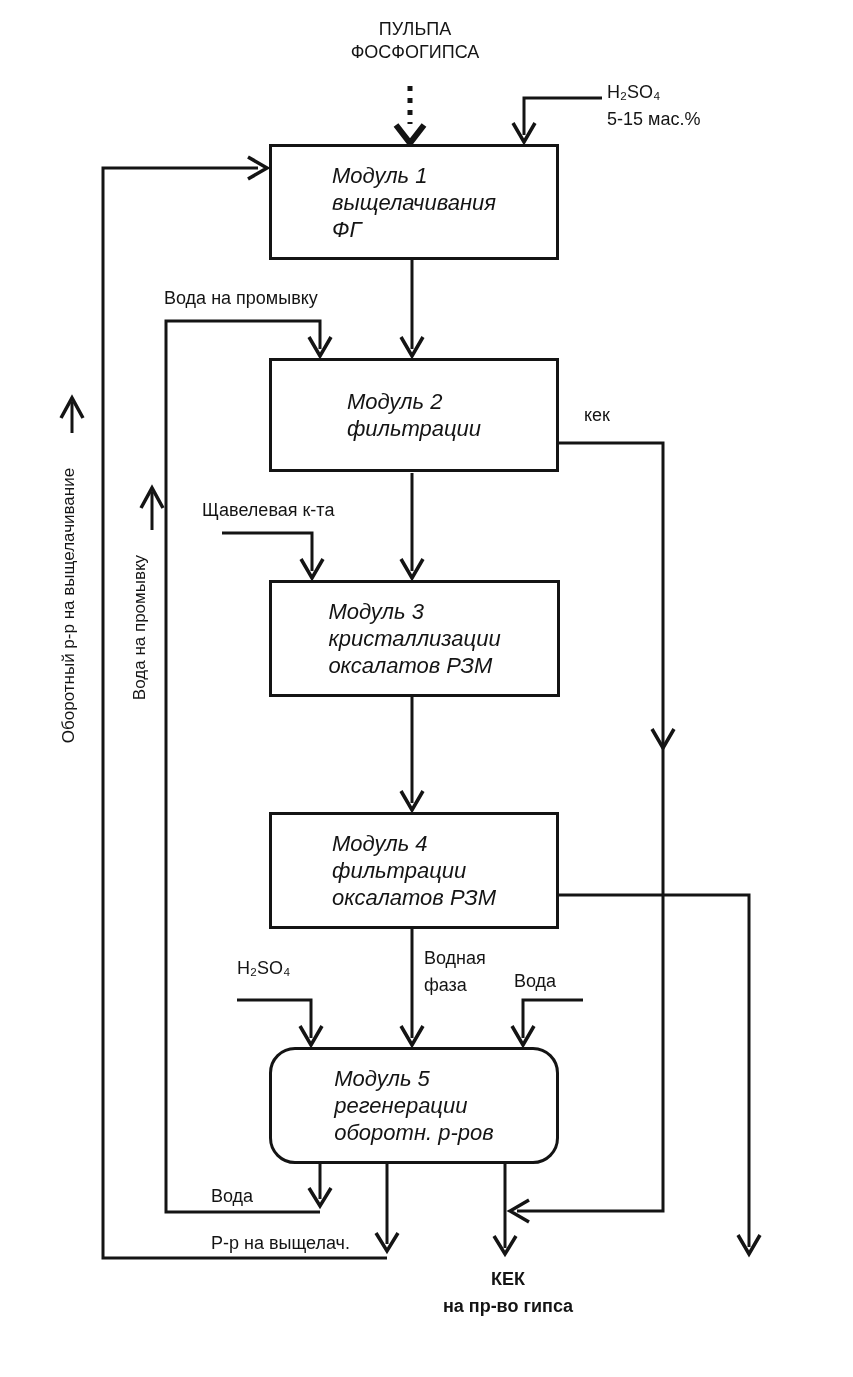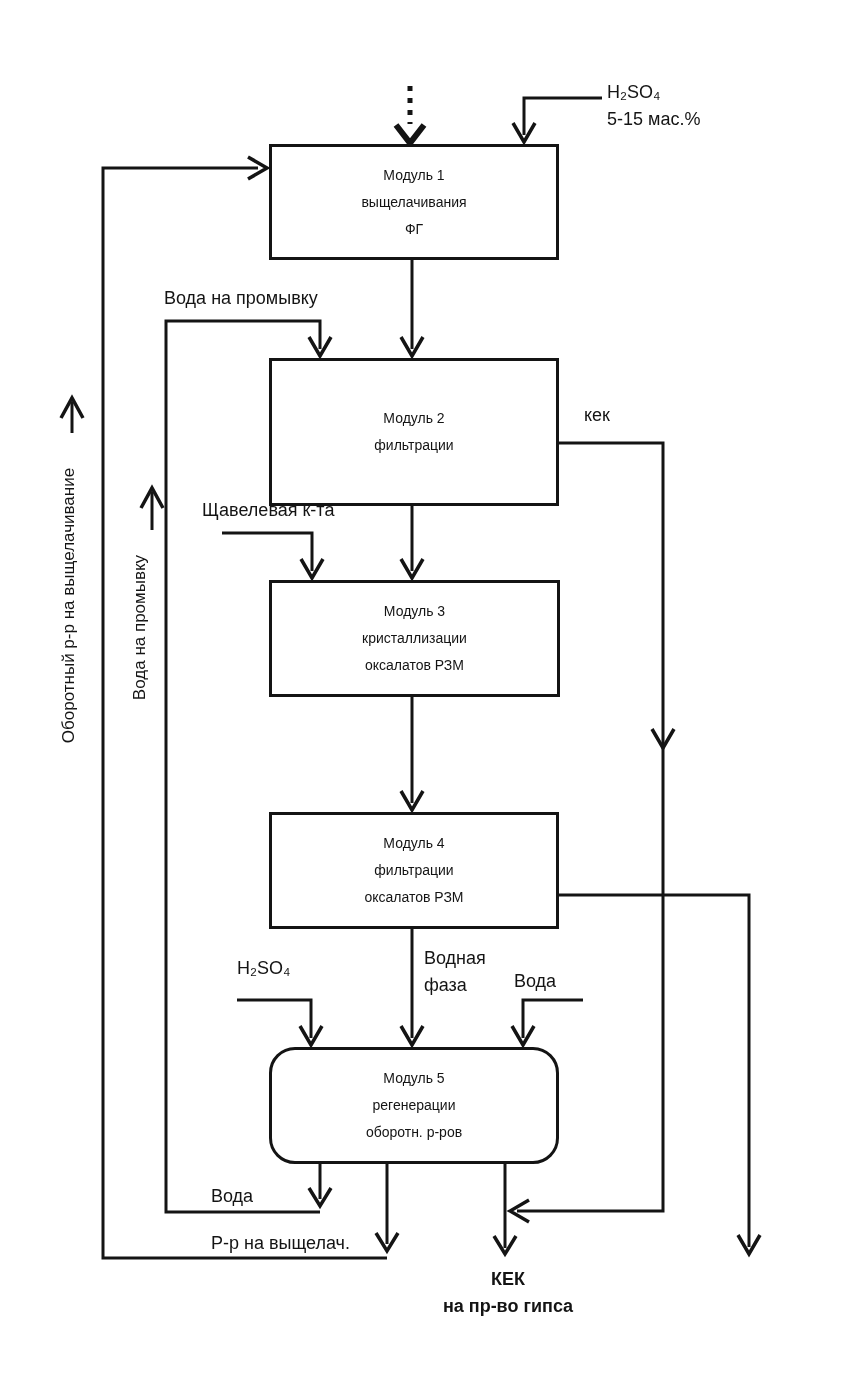--- a/index.html
+++ b/index.html
@@ -3,22 +3,22 @@
 <meta charset="utf-8">
 <style>
   html,body{margin:0;padding:0;background:#fff;}
   #canvas{
     position:relative;width:853px;height:1377px;background:#ffffff;overflow:hidden;
     font-family:"Liberation Sans","DejaVu Sans",sans-serif;color:#141414;
   }
   #connectors{position:absolute;left:0;top:0;width:853px;height:1377px;}
   .module{
     position:absolute;box-sizing:border-box;border:3px solid #141414;background:#ffffff;
-    display:flex;align-items:center;justify-content:center;text-align:center;
-    font-size:14px;line-height:27px;white-space:pre-line;
+    display:flex;align-items:center;justify-content:center;text-align:left;
+    font-size:22px;line-height:27px;white-space:pre-line;font-style:italic;
   }
   .lbl{
     position:absolute;font-size:18px;line-height:23px;white-space:pre-line;
   }
   .lbl.center{text-align:center;}
   .lbl.bold{font-weight:bold;line-height:24px;}
   .lbl.rot{transform:rotate(-90deg);transform-origin:50% 50%;text-align:center;font-size:17px;}
   .mline{line-height:27px;}
 </style>
 </head>
@@ -105,35 +105,37 @@
     <g>
       <path d="M505,1163 V1248"></path>
       <path d="M494,1236 L505,1254 L516,1236" stroke-width="3.5"></path>
     </g>
   </svg>
 
   <div class="module" style="left:269px;top:144px;width:290px;height:116px;"><span class="mline">Модуль 1
 выщелачивания
 ФГ</span></div>
 
-  <div class="module" style="left:269px;top:358px;width:290px;height:148px;"><span class="mline">Модуль 2
+  <div class="module" style="left:269px;top:358px;width:290px;height:114px;"><span class="mline">Модуль 2
 фильтрации</span></div>
 
   <div class="module" style="left:269px;top:580px;width:291px;height:117px;"><span class="mline">Модуль 3
 кристаллизации
 оксалатов РЗМ</span></div>
 
   <div class="module" style="left:269px;top:812px;width:290px;height:117px;"><span class="mline">Модуль 4
 фильтрации
 оксалатов РЗМ</span></div>
 
   <div class="module" style="left:269px;top:1047px;width:290px;height:117px;border-radius:26px;"><span class="mline">Модуль 5
 регенерации
 оборотн. р-ров</span></div>
 
+  <div class="lbl center" style="left:315px;top:18px;width:200px;">ПУЛЬПА
+ФОСФОГИПСА</div>
 
   <div class="lbl" style="left:607px;top:79px;line-height:27px;">H₂SO₄
 5-15 мас.%</div>
 
   <div class="lbl" style="left:164px;top:287px;">Вода на  промывку</div>
 
   <div class="lbl" style="left:584px;top:404px;">кек</div>
 
   <div class="lbl" style="left:202px;top:499px;">Щавелевая к-та</div>
 

